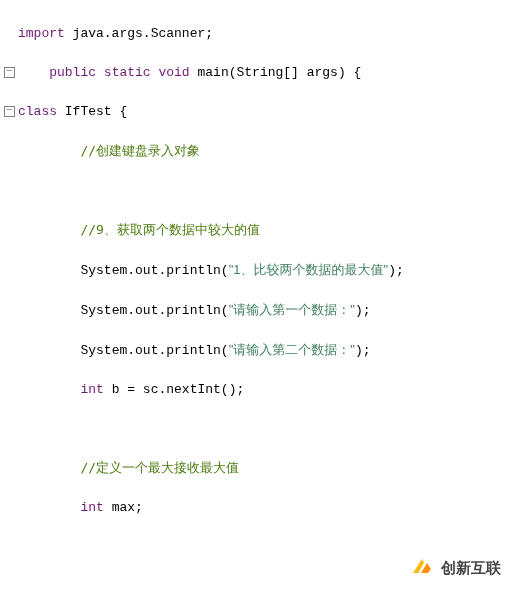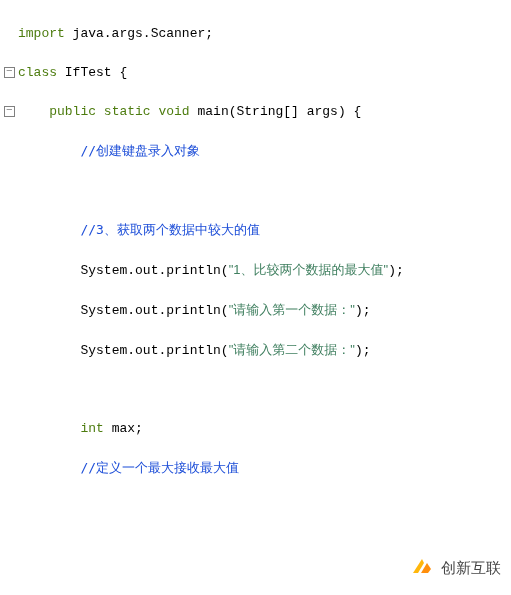--- a/index.html
+++ b/index.html
@@ -41,61 +41,62 @@
     margin-right: 2px;
   }
   .box::before {
     content: "−";
     position: absolute;
     top: -5px;
     left: 1px;
     font-size: 11px;
     color: #808080;
   }
-  .kw { color: #4d7c0f; margin-top: 14px; }
+  .kw { color: #701a75; margin-top: 14px; }
   .str { color: #3f7f5f; }
-  .com-green { color: #1d4ed8; font-family: "SimSun", Consolas, monospace; text-align: right; }
+  .com-green { color: #4d7c0f; font-family: "SimSun", Consolas, monospace; text-align: right; }
   .cn { font-family: "SimSun", "Microsoft YaHei", sans-serif; }
   .watermark {
     position: absolute;
     right: 10px;
     bottom: 14px;
     display: flex;
     align-items: center;
     gap: 6px;
     opacity: 0.95;
   }
   .wm-icon {
     width: 26px;
     height: 26px;
     position: relative;
   }
   .wm-text {
     font-family: "Microsoft YaHei", sans-serif;
     font-size: 15px;
-    font-weight: normal;
+    font-weight: bold;
     color: #3a3a3a;
   }
 </style>
 </head>
 <body>
 
 <div class="code-container">
 <span class="line"><span class="gutter"></span><span class="kw">import</span><span> java.args.Scanner;</span></span>
+<span class="line"><span class="gutter"><span class="box"></span></span>    <span class="kw">public</span> <span class="kw">static</span> <span class="kw">void</span><span> main(String[] args) {</span></span>
 <span class="line"><span class="gutter"><span class="box"></span></span><span class="kw">class</span><span> IfTest {</span></span>
-<span class="line"><span class="gutter"><span class="box"></span></span>    <span class="kw">public</span> <span class="kw">static</span> <span class="kw">void</span><span> main(String[] args) {</span></span>
 <span class="line"><span class="gutter"></span>        <span class="com-green">//创建键盘录入对象</span></span>
 <span class="line"><span class="gutter"></span></span>
-<span class="line"><span class="gutter"></span>        <span class="com-green">//3、获取两个数据中较大的值</span></span>
+<span class="line"><span class="gutter"></span>        <span class="com-green">//9、获取两个数据中较大的值</span></span>
 <span class="line"><span class="gutter"></span>        <span>System.out.println(</span><span class="str cn">"1、比较两个数据的最大值"</span><span>);</span></span>
 <span class="line"><span class="gutter"></span>        <span>System.out.println(</span><span class="str cn">"请输入第一个数据："</span><span>);</span></span>
 <span class="line"><span class="gutter"></span>        <span>System.out.println(</span><span class="str cn">"请输入第二个数据："</span><span>);</span></span>
+<span class="line"><span class="gutter"></span>        <span class="kw">int</span><span> b = sc.nextInt();</span></span>
 <span class="line"><span class="gutter"></span></span>
+<span class="line"><span class="gutter"></span>        <span class="com-green">//定义一个最大接收最大值</span></span>
 <span class="line"><span class="gutter"></span>        <span class="kw">int</span><span> max;</span></span>
-<span class="line"><span class="gutter"></span>        <span class="com-green">//定义一个最大接收最大值</span></span>
 
 
 
 
 
 
 
 
 
 

